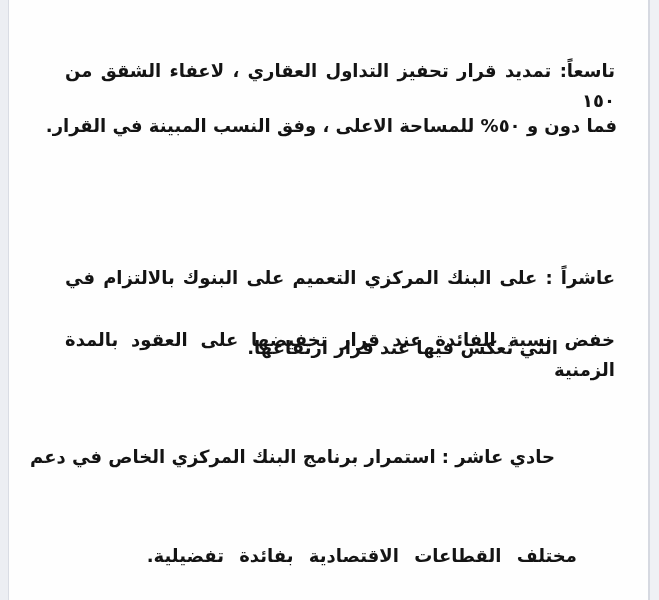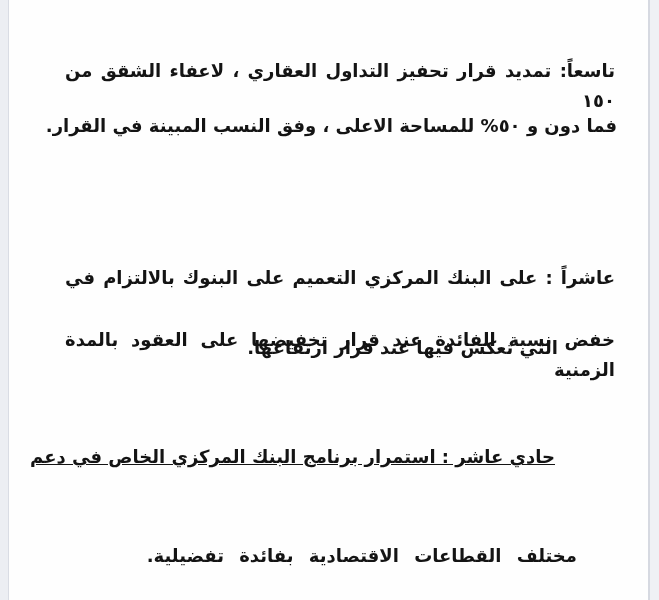--- a/index.html
+++ b/index.html
@@ -49,17 +49,17 @@
     <div class="line" style="top:111px;right:42px;">فما دون و ٥٠% للمساحة الاعلى ، وفق النسب المبينة في القرار.</div>
   </section>
 
   <section>
     <div class="line just" style="top:227px;margin-top:36px;">عاشراً : على البنك المركزي التعميم على البنوك بالالتزام في</div>
     <div class="line just" style="top:282px;margin-top:43px;">خفض نسبة الفائدة عند قرار تخفيضها على العقود بالمدة الزمنية</div>
     <div class="line" style="top:333px;right:101px;">التي تعكس فيها عند قرار ارتفاعها.</div>
   </section>
 
   <section>
-    <div class="line" style="top:442px;right:104px;text-decoration:underline;">حادي عاشر : استمرار برنامج البنك المركزي الخاص في دعم</div>
+    <div class="line" style="top:442px;right:104px;">حادي عاشر : استمرار برنامج البنك المركزي الخاص في دعم</div>
     <div class="line" style="top:493px;right:82px;word-spacing:9px;margin-top:48px;">مختلف القطاعات الاقتصادية بفائدة تفضيلية.</div>
   </section>
 
 </div>
 
 </body></html>

